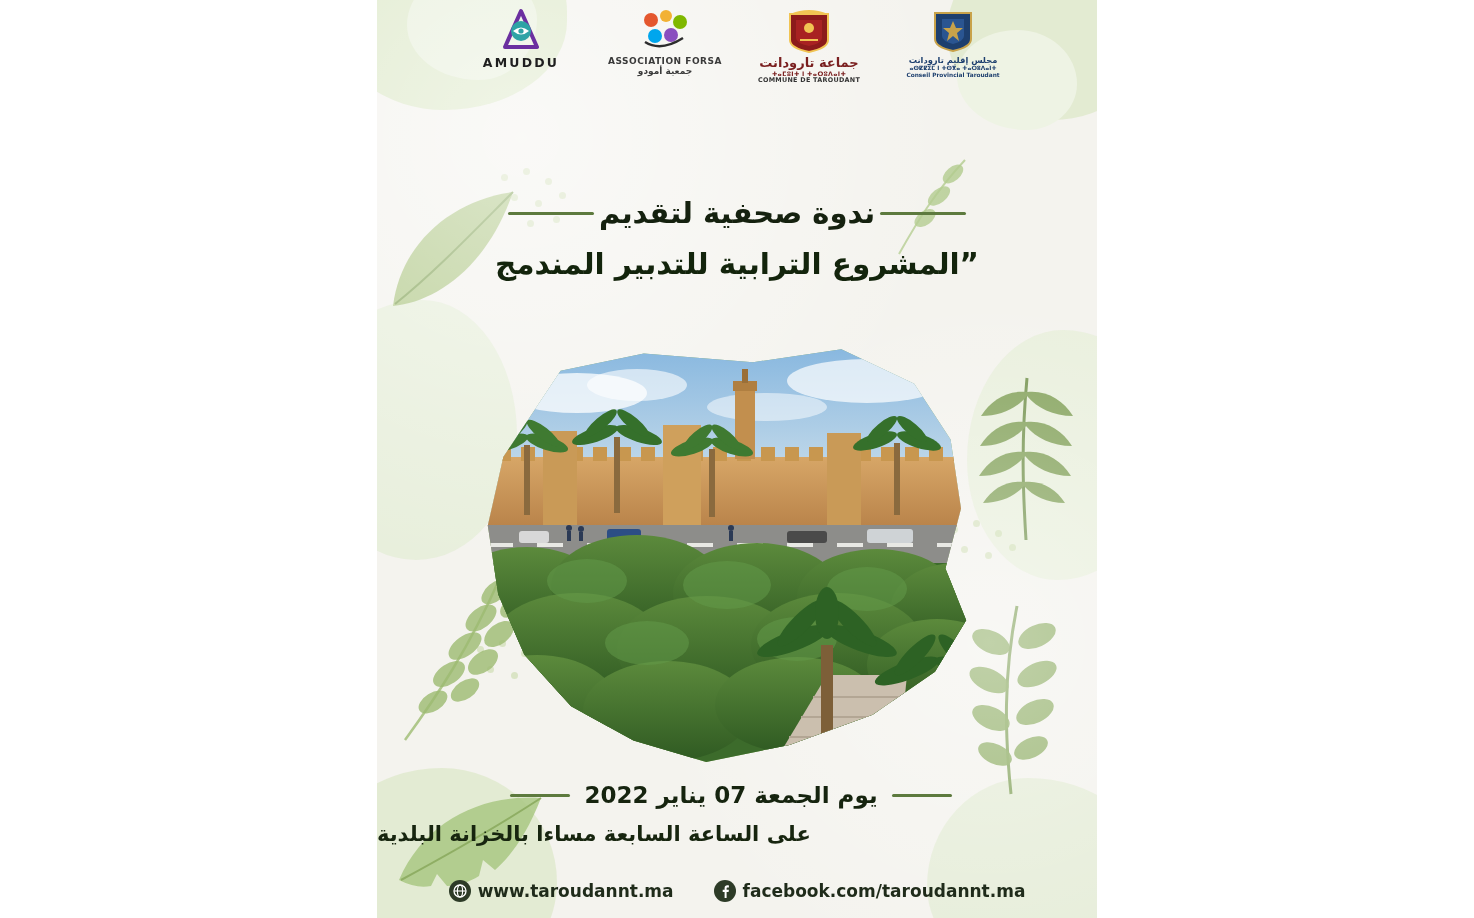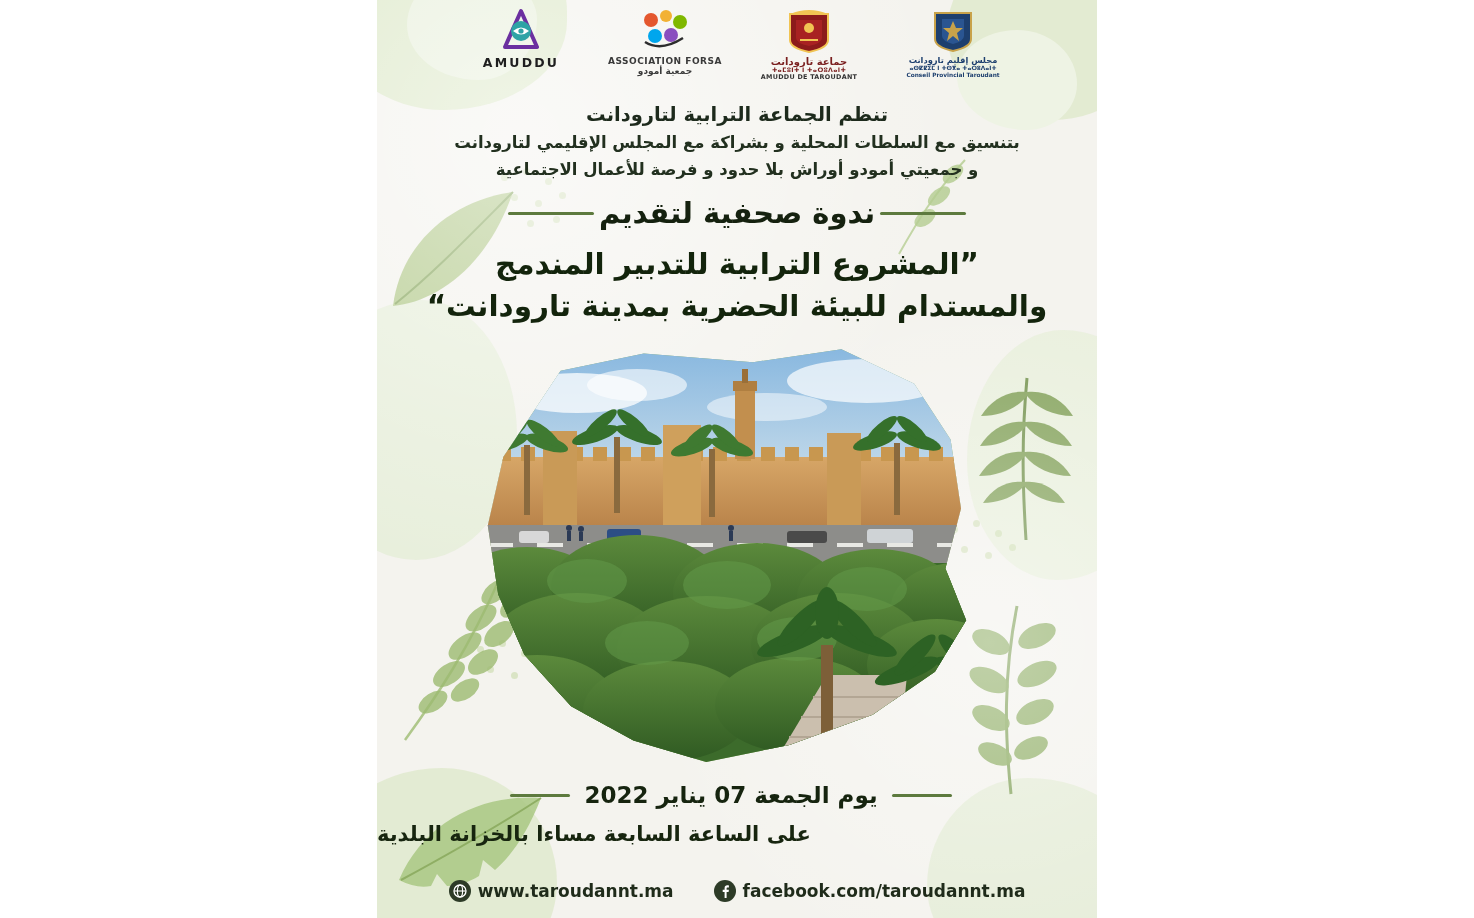--- a/index.html
+++ b/index.html
@@ -126,21 +126,21 @@
   .logo-caption {
     margin-top: 2px;
     text-align: center;
     line-height: 1.12;
     color: #2a2a2a;
   }
 
   .cap-amuddu { font-size: 12.5px; font-weight: 700; letter-spacing: 2.2px; color: #1f1f1f; }
   .cap-forsa-en { font-size: 9px; font-weight: 700; letter-spacing: .5px; color: #3a3a3a; }
   .cap-forsa-ar { font-size: 9px; font-weight: 700; color: #3a3a3a; }
-  .cap-small-ar { font-size: 10px; font-weight: 700; color: #7a1f1f; direction: rtl; }
+  .cap-small-ar { font-size: 13px; font-weight: 700; color: #7a1f1f; direction: rtl; }
   .cap-tiny { font-size: 6.2px; font-weight: 700; color: #7a1f1f; letter-spacing: .3px; }
   .cap-fr { font-size: 6.4px; font-weight: 700; color: #333; letter-spacing: .3px; }
   .cap-cp-ar { font-size: 8.3px; font-weight: 700; color: #1d3f6e; direction: rtl; }
   .cap-cp-tiny { font-size: 5.8px; font-weight: 700; color: #1d3f6e; }
   .cap-cp-fr { font-size: 5.8px; font-weight: 700; color: #1d3f6e; }
 
   
   .ar {
     direction: rtl;
     text-align: center;
@@ -390,56 +390,50 @@
             <path d="M4 8 h38 v26 q0 8 -19 12 q-19 -4 -19 -12 Z" fill="#8c1b1b" stroke="#f1c453" stroke-width="2"></path>
             <path d="M10 14 h26 v18 q0 5 -13 8 q-13 -3 -13 -8 Z" fill="#a82222"></path>
             <circle cx="23" cy="22" r="5" fill="#f1c453"></circle>
             <path d="M14 34 h18" stroke="#f1c453" stroke-width="2"></path>
             <path d="M4 8 q19 -8 38 0" fill="#f1c453"></path>
           </svg>
         </div>
         <div class="logo-caption">
           <div class="cap-small-ar">جماعة تارودانت</div>
           <div class="cap-tiny">ⵜⴰⵎⵓⵏⵜ ⵏ ⵜⴰⵔⵓⴷⴰⵏⵜ</div>
-          <div class="cap-fr">AMUDDU DE TAROUDANT</div>
+          <div class="cap-fr">COMMUNE DE TAROUDANT</div>
         </div>
       </div>
 
       <div class="logo-block">
         <div class="logo-mark">
           <svg width="46" height="48" viewBox="0 0 46 48">
             <path d="M5 7 h36 v26 q0 8 -18 12 q-18 -4 -18 -12 Z" fill="#1d3f6e" stroke="#c8a24a" stroke-width="2"></path>
             <path d="M12 13 h22 v17 q0 5 -11 8 q-11 -3 -11 -8 Z" fill="#2a5591"></path>
             <path d="M23 15 l3 7 h7 l-6 5 l2 8 l-6 -5 l-6 5 l2 -8 l-6 -5 h7 Z" fill="#c8a24a"></path>
           </svg>
         </div>
         <div class="logo-caption">
           <div class="cap-cp-ar">مجلس إقليم تارودانت</div>
           <div class="cap-cp-tiny">ⴰⵙⵇⵇⵉⵎ ⵏ ⵜⵙⴳⴰ ⵜⴰⵔⵓⴷⴰⵏⵜ</div>
           <div class="cap-cp-fr">Conseil Provincial Taroudant</div>
         </div>
       </div>
 
     </div>
 
-    <div id="organizer" class="ar">
-      <div class="l1">تنظم الجماعة الترابية لتارودانت</div>
-      <div class="l2">بتنسيق مع السلطات المحلية و بشراكة مع المجلس الإقليمي لتارودانت</div>
-      <div class="l3">و جمعيتي أمودو أوراش بلا حدود و فرصة للأعمال الاجتماعية</div>
-    </div>
 
     <div id="subtitle-row">
       <span class="rule"></span>
       <span class="txt">ندوة صحفية لتقديم</span>
       <span class="rule"></span>
     </div>
 
     <div id="project-title">
       <div class="pt">”المشروع الترابية للتدبير المندمج</div>
-      <div class="pt">والمستدام للبيئة الحضرية بمدينة تارودانت“</div>
     </div>
 
     <div id="photo-wrap">
       <svg viewBox="0 0 520 430" preserveAspectRatio="xMidYMid slice">
         <defs>
           <linearGradient id="sky" x1="0" y1="0" x2="0" y2="1">
             <stop offset="0%" stop-color="#87b7df"></stop>
             <stop offset="60%" stop-color="#b9d4e8"></stop>
             <stop offset="100%" stop-color="#dce9ef"></stop>
           </linearGradient>

